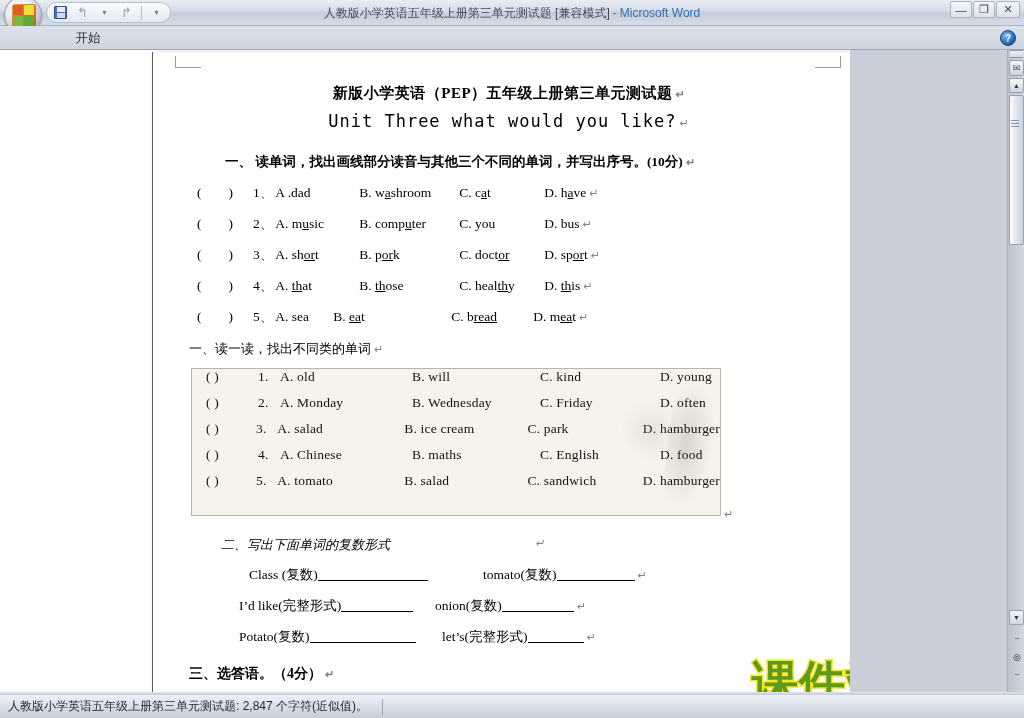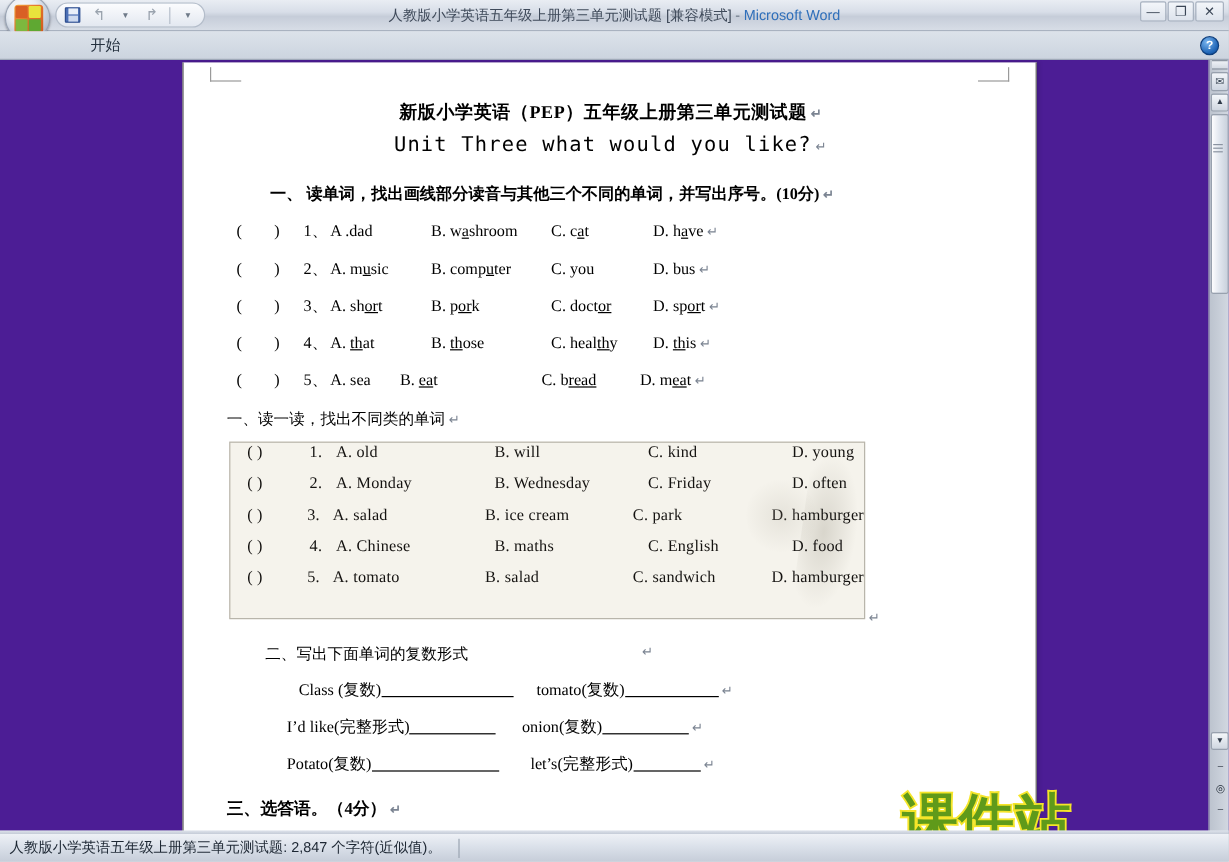--- a/index.html
+++ b/index.html
@@ -86,22 +86,22 @@
   .helpbtn {
     position: absolute; right: 8px; top: 4px; width: 16px; height: 16px;
     border-radius: 50%;
     background: radial-gradient(circle at 35% 30%, #7ab6ef, #1c62b4 70%, #14498c 100%);
     color: #fff; font-size: 10px; font-weight: bold; text-align: center; line-height: 16px;
     border: 1px solid #0f3f7d;
   }
 
   
   .workspace {
-    position: absolute; left: 0; top: 50px; width: 1024px; height: 644px;
-    background: #4c1d95;
+    position: absolute; left: 0; top: 50px; width: 850px; height: 644px;
+    background: #ffffff;
     overflow: hidden;
   }
 
   
   .page {
     position: absolute; left: 152px; top: 2px; width: 712px; height: 642px;
     background: #ffffff;
     border-left: 1px solid #5a5a5a;
     border-right: 1px solid #5a5a5a;
     box-shadow: 2px 0 4px rgba(0,0,0,.18);
@@ -169,21 +169,21 @@
   }
   .scan-row .c-par { width: 52px; display: inline-block; }
   .scan-row .c-n   { width: 22px; display: inline-block; }
   .scan-row .c-a   { width: 132px; display: inline-block; }
   .scan-row .c-b   { width: 128px; display: inline-block; }
   .scan-row .c-c   { width: 120px; display: inline-block; }
   .scan-row .c-d   { display: inline-block; }
 
   .sec-head3 {
     font-family: "Liberation Sans", sans-serif; font-size: 13px; color: #000;
-    margin-top: 16px; padding-left: 34px; position: relative;
+    margin-top: 16px; padding-left: 34px; position: relative; font-style: italic;
   }
   .sec-head3 .far-pil { position: absolute; left: 345px; top: 1px; }
 
   .fill-row {
     position: relative; height: 31px;
     font-family: "Liberation Serif", serif; font-size: 13.5px; color: #000;
   }
   .fill-a { position: absolute; }
   .fill-b { position: absolute; }
   .blank { display: inline-block; border-bottom: 1px solid #000; vertical-align: -2px; }
@@ -444,21 +444,21 @@
         </div>
 
         <div class="sec-head3">
           <span>二、写出下面单词的复数形式</span>
           <span class="pilcrow far-pil">↵</span>
         </div>
 
         <div style="margin-top:12px">
           <div class="fill-row">
             <span class="fill-a" style="left:62px"><span>Class (复数)</span><span class="blank" style="width:110px"></span></span>
-            <span class="fill-b" style="left:260px"><span>tomato(复数)</span><span class="blank" style="width:78px"></span><span class="pilcrow">↵</span></span>
+            <span class="fill-b" style="left:296px"><span>tomato(复数)</span><span class="blank" style="width:78px"></span><span class="pilcrow">↵</span></span>
           </div>
           <div class="fill-row">
             <span class="fill-a" style="left:52px"><span>I’d like(完整形式)</span><span class="blank" style="width:72px"></span></span>
             <span class="fill-b" style="left:248px"><span>onion(复数)</span><span class="blank" style="width:72px"></span><span class="pilcrow">↵</span></span>
           </div>
           <div class="fill-row">
             <span class="fill-a" style="left:52px"><span>Potato(复数)</span><span class="blank" style="width:106px"></span></span>
             <span class="fill-b" style="left:255px"><span>let’s(完整形式)</span><span class="blank" style="width:56px"></span><span class="pilcrow">↵</span></span>
           </div>
         </div>

